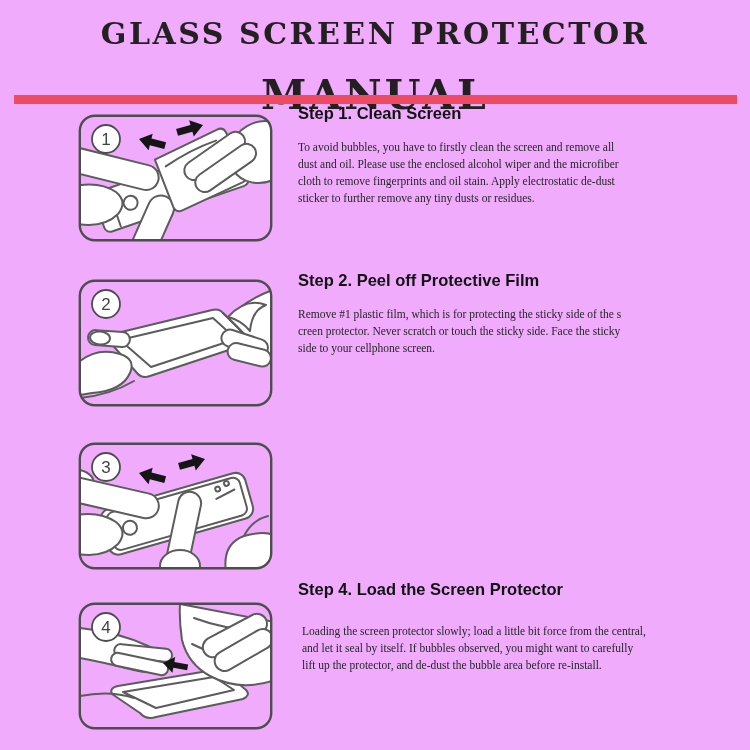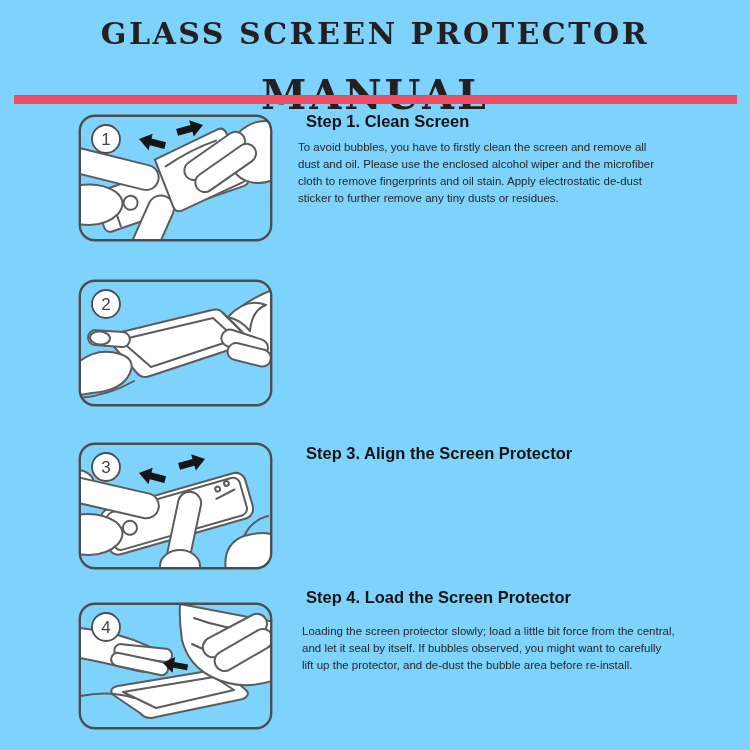--- a/index.html
+++ b/index.html
@@ -1,28 +1,28 @@
 <!DOCTYPE html>
 <html><head>
 <meta charset="utf-8">
 <style>
   html,body{margin:0;padding:0;background:#fff;}
-  .page{position:relative;width:750px;height:750px;background:#7dd3fc;overflow:hidden;
+  .page{position:relative;width:750px;height:750px;background:#f0abfc;overflow:hidden;
         font-family:"Liberation Sans",sans-serif;}
   .title-line{position:absolute;left:0;right:0;text-align:center;
         font-family:"DejaVu Serif",serif;font-weight:bold;color:#241f20;}
   .title-1{top:16px;font-size:30px;letter-spacing:2.5px;}
   .title-2{top:71px;font-size:41px;letter-spacing:3px;}
   .rule{position:absolute;left:14px;top:95px;width:723px;height:9px;background:#ee4b62;}
   .fig{position:absolute;left:76px;width:199px;height:132px;}
   .fig1{top:112px}.fig2{top:277px}.fig3{top:440px}.fig4{top:600px}
-  .step-head{position:absolute;left:298px;margin:8px;font-size:16.5px;font-weight:bold;
+  .step-head{position:absolute;left:298px;margin:0;font-size:16.5px;font-weight:bold;
         color:#121212;font-family:"Liberation Sans",sans-serif;}
   .h1{top:104px}.h2{top:271px}.h3{top:436px}.h4{top:580px}
-  .step-body{position:absolute;left:298px;width:452px;font-family:Liberation Sans, sans-serif;
+  .step-body{position:absolute;left:298px;width:452px;font-family:Liberation Serif, serif;
         font-size:11.5px;line-height:17px;color:#262626;white-space:pre-line;}
   .b1{top:139px}.b2{top:306px}.b3{top:477px}.b4{top:623px;left:302px;}
   
   .art path,.art rect,.art circle,.art ellipse,.art line{
         fill:#ffffff;stroke:#5c5c5c;stroke-width:2;stroke-linecap:round;stroke-linejoin:round;}
   .art .noline{fill:none;}
   .panel-border{fill:none;stroke:#4d4d4d;stroke-width:2.4;}
   .badge-circle{fill:#fff;stroke:#4d4d4d;stroke-width:1.8;}
   .badge-num{fill:#444;font-family:"Liberation Sans",sans-serif;font-size:17px;font-weight:400;}
   .arrow{fill:#151515;stroke:none;}
@@ -145,21 +145,24 @@
     <text class="badge-num" x="30" y="33" text-anchor="middle">4</text>
     <path class="arrow" d="M0 0 L11 -8 L11 -3 L25 -3 L25 3 L11 3 L11 8 Z" transform="translate(87,63) rotate(10)"></path>
   </svg>
 
   <h2 class="step-head h1">Step 1. Clean Screen</h2>
   <div class="step-body b1">To avoid bubbles, you have to firstly clean the screen and remove all
 dust and oil. Please use the enclosed alcohol wiper and the microfiber
 cloth to remove fingerprints and oil stain. Apply electrostatic de-dust
 sticker to further remove any tiny dusts or residues.</div>
 
+  <h2 class="step-head h2">Step 2. Peel off Protective Film</h2>
+  <div class="step-body b2">Remove #1 plastic film, which is for protecting the sticky side of the s
+creen protector. Never scratch or touch the sticky side. Face the sticky
+side to your cellphone screen.</div>
 
-  <h2 class="step-head h3">Step 3. Align the Screen Protector</h2>
 
   <h2 class="step-head h4">Step 4. Load the Screen Protector</h2>
   <div class="step-body b4">Loading the screen protector slowly; load a little bit force from the central,
 and let it seal by itself. If bubbles observed, you might want to carefully
 lift up the protector, and de-dust the bubble area before re-install.</div>
 
 </div>
 
 </body></html>

